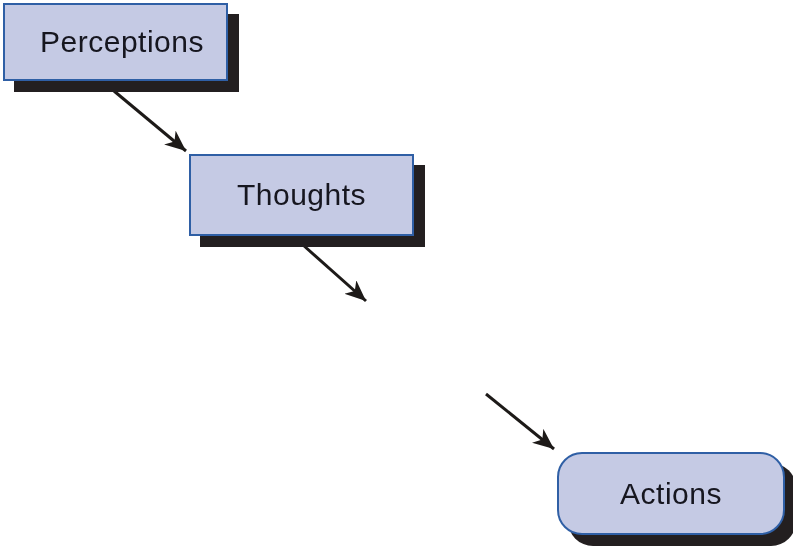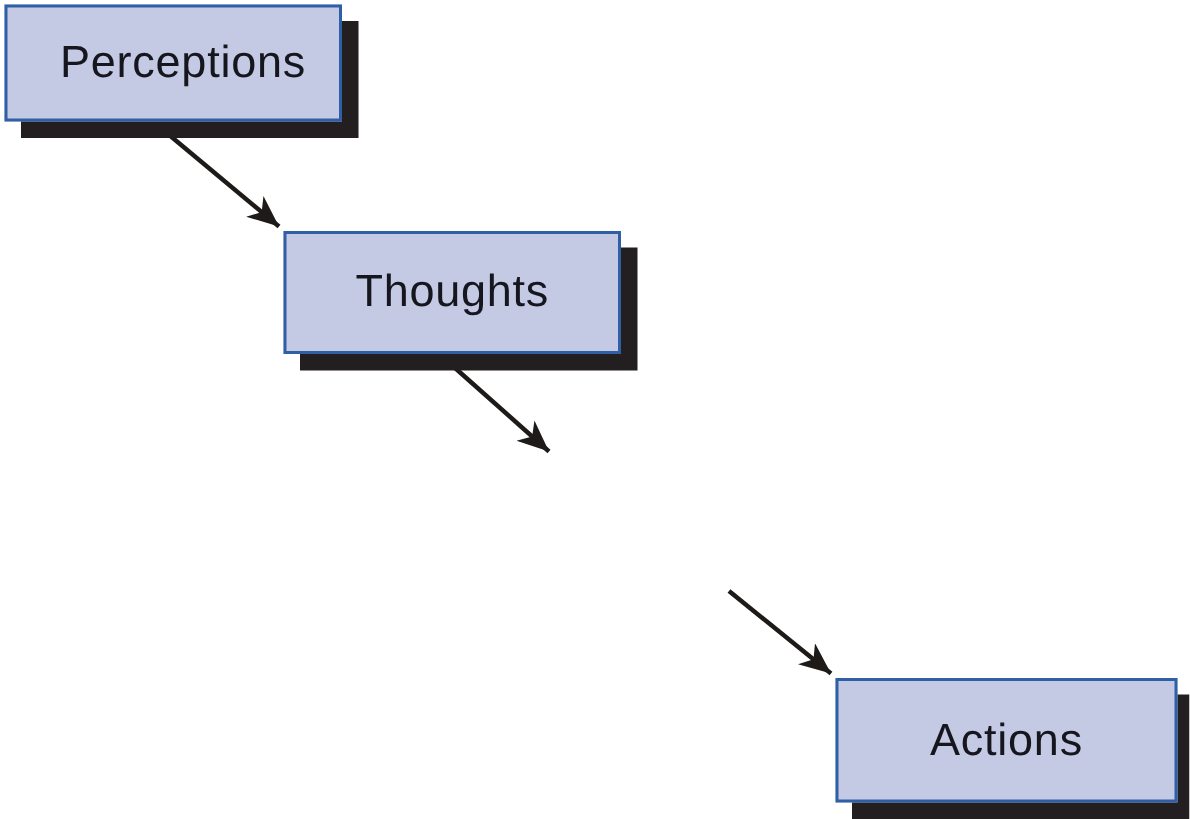--- a/index.html
+++ b/index.html
@@ -64,17 +64,17 @@
 
   <div class="node" style="left: 3px; top: 3px; width: 225px; height: 78px; padding-left: 13px;">
     <span class="node-label">Perceptions</span>
   </div>
 
   <div class="node" style="left: 189px; top: 154px; width: 225px; height: 82px;">
     <span class="node-label">Thoughts</span>
   </div>
 
 
-  <div class="node" style="left: 557px; top: 452px; width: 228px; height: 83px;">
+  <div class="node" style="left: 557px; top: 452px; width: 228px; height: 83px; border-radius: 25px;">
     <span class="node-label">Actions</span>
   </div>
 
 </div>
 
 </body></html>

